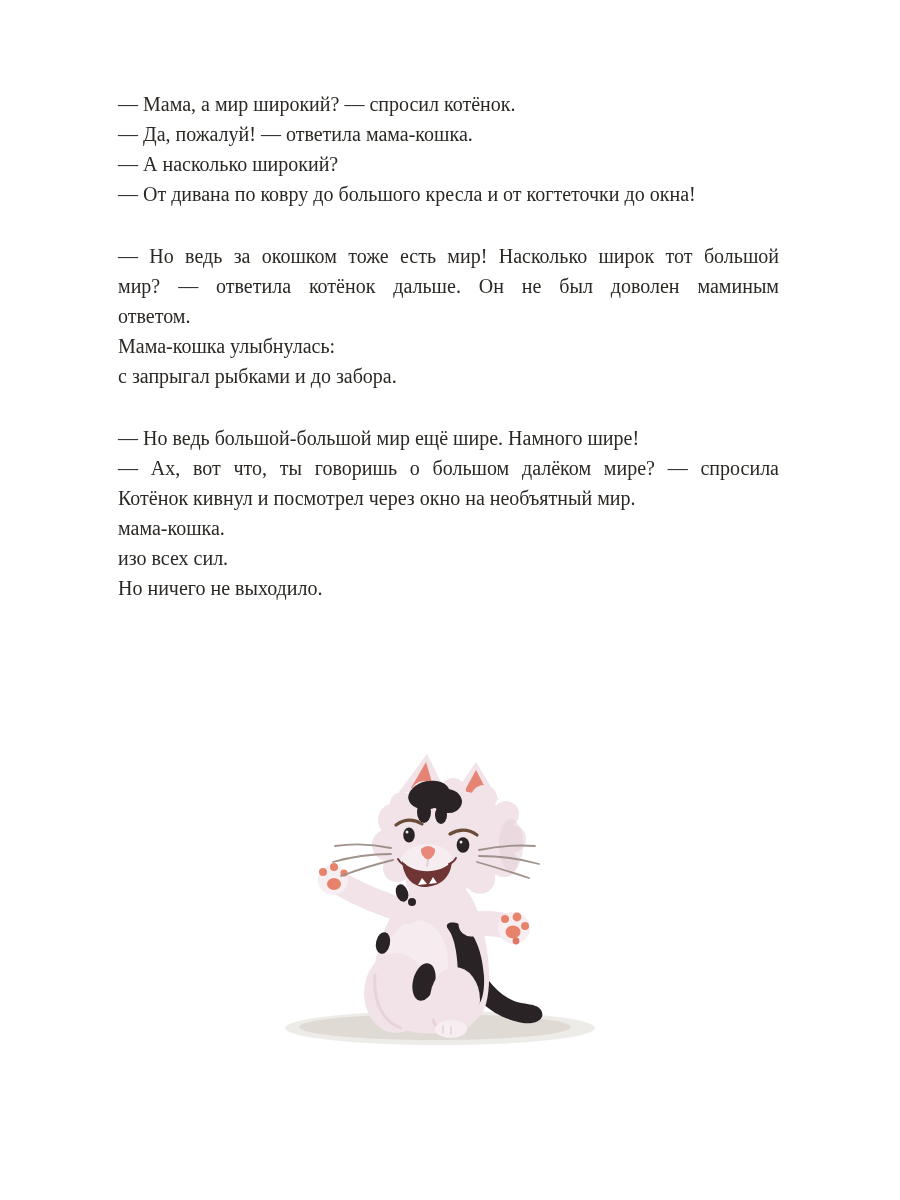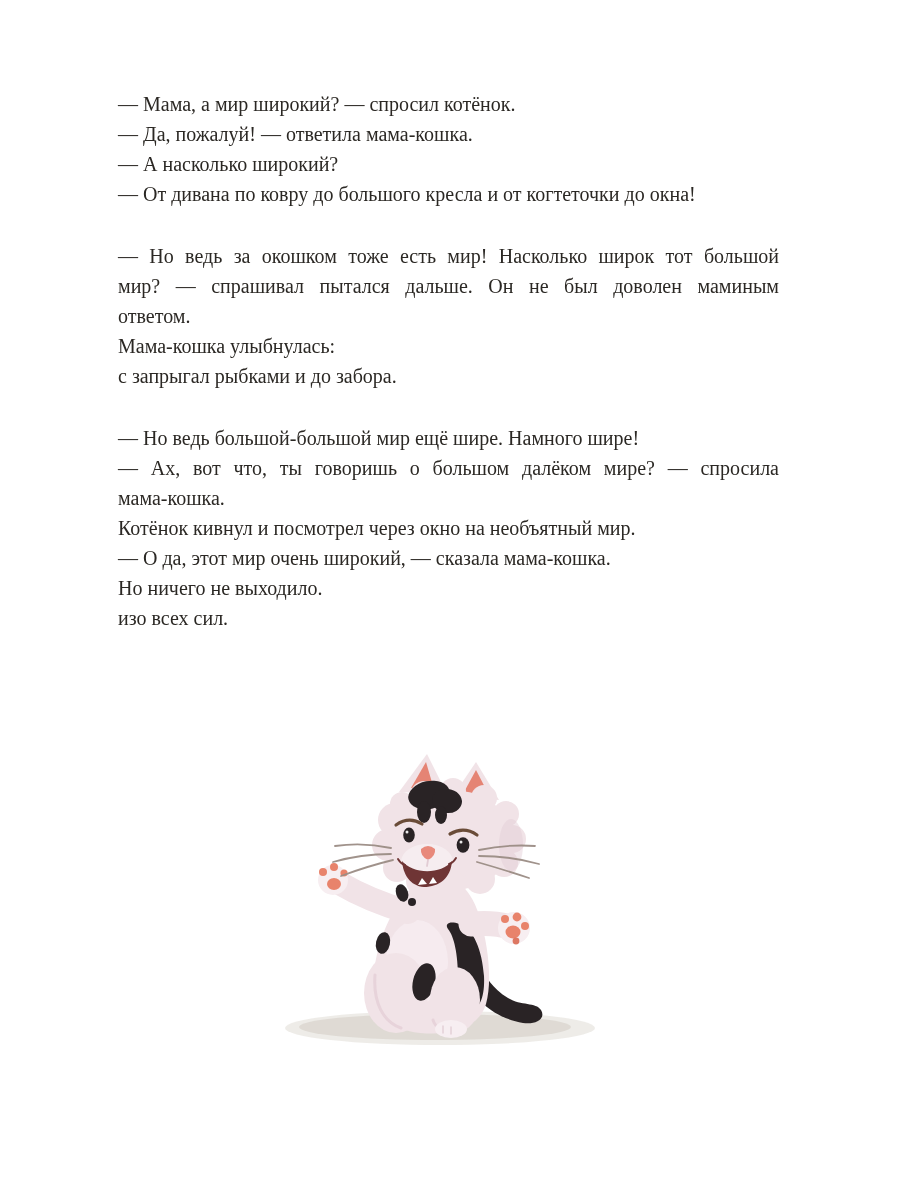--- a/index.html
+++ b/index.html
@@ -40,32 +40,31 @@
 
 <div class="page">
 
   <div class="story">
       <div class="line">— Мама, а мир широкий? — спросил котёнок.</div>
       <div class="line">— Да, пожалуй! — ответила мама-кошка.</div>
       <div class="line">— А насколько широкий?</div>
       <div class="line">— От дивана по ковру до большого кресла и от когтеточки до окна!</div>
       <div class="spacer"></div>
       <div class="line just">— Но ведь за окошком тоже есть мир! Насколько широк тот большой</div>
-      <div class="line just">мир? — спрашивал пытался дальше. Он не был доволен маминым</div>
+      <div class="line just">мир? — ответила котёнок дальше. Он не был доволен маминым</div>
       <div class="line">ответом.</div>
       <div class="line">Мама-кошка улыбнулась:</div>
       <div class="line">с запрыгал рыбками и до забора.</div>
       <div class="spacer"></div>
       <div class="line">— Но ведь большой-большой мир ещё шире. Намного шире!</div>
       <div class="line just">— Ах, вот что, ты говоришь о большом далёком мире? — спросила</div>
+      <div class="line">Котёнок кивнул и посмотрел через окно на необъятный мир.</div>
       <div class="line">мама-кошка.</div>
-      <div class="line">Котёнок кивнул и посмотрел через окно на необъятный мир.</div>
-      <div class="line">— О да, этот мир очень широкий, — сказала мама-кошка.</div>
+      <div class="line">изо всех сил.</div>
       <div class="line">Но ничего не выходило.</div>
-      <div class="line">изо всех сил.</div>
     </div>
 
   <div class="illo">
     <svg width="340" height="300" viewBox="0 0 340 300" xmlns="http://www.w3.org/2000/svg">
 
       <g>
         <ellipse cx="157" cy="278" rx="155" ry="17" style="fill:var(--shadow_soft)" opacity="0.8"></ellipse>
         <ellipse cx="152" cy="277" rx="136" ry="13" style="fill:var(--shadow)" opacity="0.9"></ellipse>
       </g>
 

